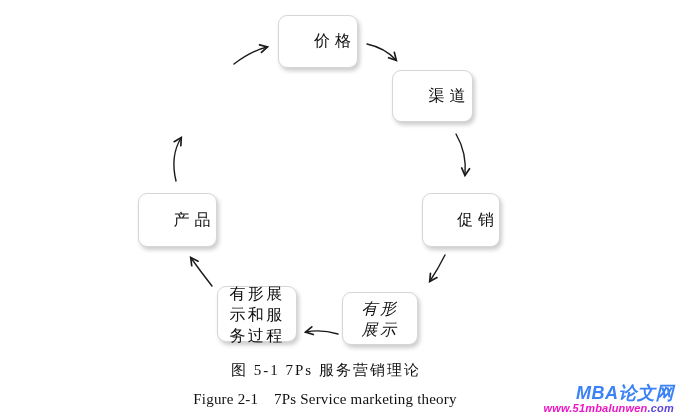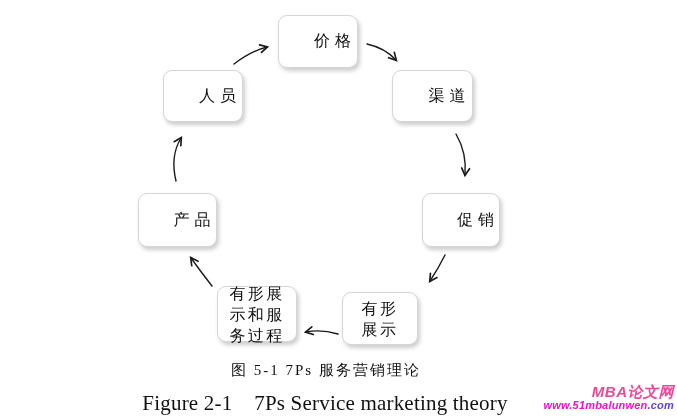--- a/index.html
+++ b/index.html
@@ -48,50 +48,50 @@
     white-space: normal;
     line-height: 21px;
     padding: 0 10px;
   }
   .n-price     { left: 278px; top: 15px;  width: 80px; height: 53px; }
   .n-personnel { left: 163px; top: 70px;  width: 80px; height: 52px; }
   .n-channel   { left: 392px; top: 70px;  width: 81px; height: 52px; }
   .n-promotion { left: 422px; top: 193px; width: 78px; height: 54px; }
   .n-product   { left: 138px; top: 193px; width: 79px; height: 54px; }
   .n-process   { left: 217px; top: 286px; width: 80px; height: 56px; }
-  .n-display   { left: 342px; top: 292px; width: 76px; height: 53px; }
+  .n-display   { left: 342px; top: 292px; width: 76px; height: 53px; font-style: italic; }
   .caption-zh {
     position: absolute;
     left: 0; top: 361px;
     width: 652px;
     text-align: center;
     font-size: 15px;
     letter-spacing: 2px;
   }
   .caption-en {
     position: absolute;
     left: 0; top: 391px;
     width: 650px;
     text-align: center;
-    font-size: 21px;
+    font-size: 15px;
     white-space: pre;
     letter-spacing: 0.2px;
   }
   .watermark {
     position: absolute;
     top: 384px; right: 3px;
     text-align: right;
     font-family: "Liberation Sans", "DejaVu Sans", sans-serif;
     font-style: italic;
     line-height: 1.05;
   }
   .wm-brand {
     font-weight: bold;
-    font-size: 15px;
-    color: #ec4899;
+    font-size: 18px;
+    color: #3b82f6;
     letter-spacing: 0.5px;
   }
   .wm-url {
     font-size: 11px;
     font-weight: bold;
     letter-spacing: 0.2px;
     padding-left: 15px;
   }
   .wm-url-main   { color: #ee14c6; }
   .wm-url-suffix { color: #5b45dd; }
@@ -110,21 +110,20 @@
     <path class="edge" d="M234,64 Q251,51 267,47" marker-end="url(#ah)"></path>
     <path class="edge" d="M367,44 Q385,48 396,60" marker-end="url(#ah)"></path>
     <path class="edge" d="M456,134 Q467,153 465,175" marker-end="url(#ah)"></path>
     <path class="edge" d="M445,255 Q438,269 430,281" marker-end="url(#ah)"></path>
     <path class="edge" d="M338,334 Q321,329 306,332" marker-end="url(#ah)"></path>
     <path class="edge" d="M212,286 Q201,272 191,258" marker-end="url(#ah)"></path>
     <path class="edge" d="M176,181 Q170,156 181,138" marker-end="url(#ah)"></path>
   </svg>
 
   <div class="node n-price">价格</div>
-  <div class="node n-personnel">人员</div>
   <div class="node n-promotion">促销</div>
   <div class="node n-channel">渠道</div>
   <div class="node multiline n-process">有形展示和服务过程</div>
   <div class="node n-product">产品</div>
   <div class="node multiline n-display">有形展示</div>
 
   <div class="caption-zh">图 5-1 7Ps 服务营销理论</div>
   <div class="caption-en">Figure 2-1    7Ps Service marketing theory</div>
 
   <div class="watermark">

